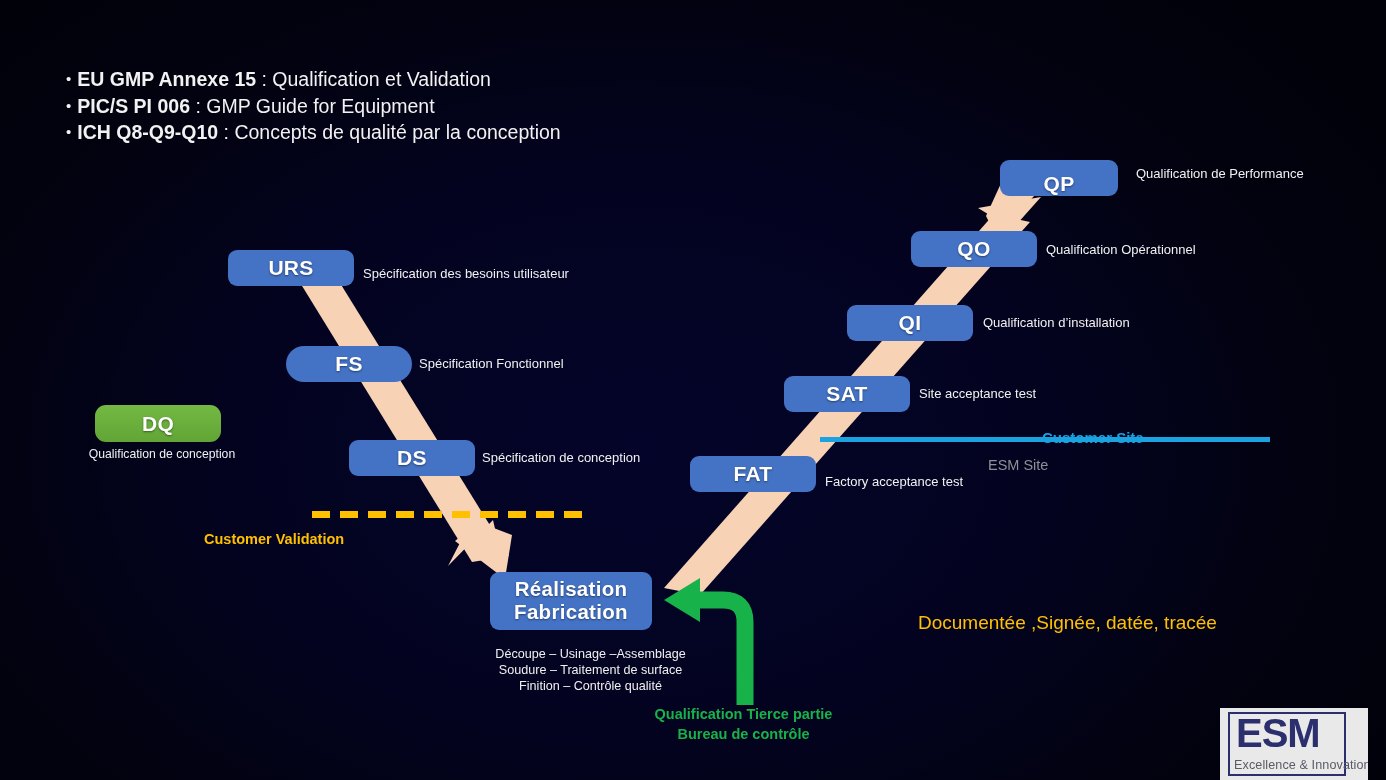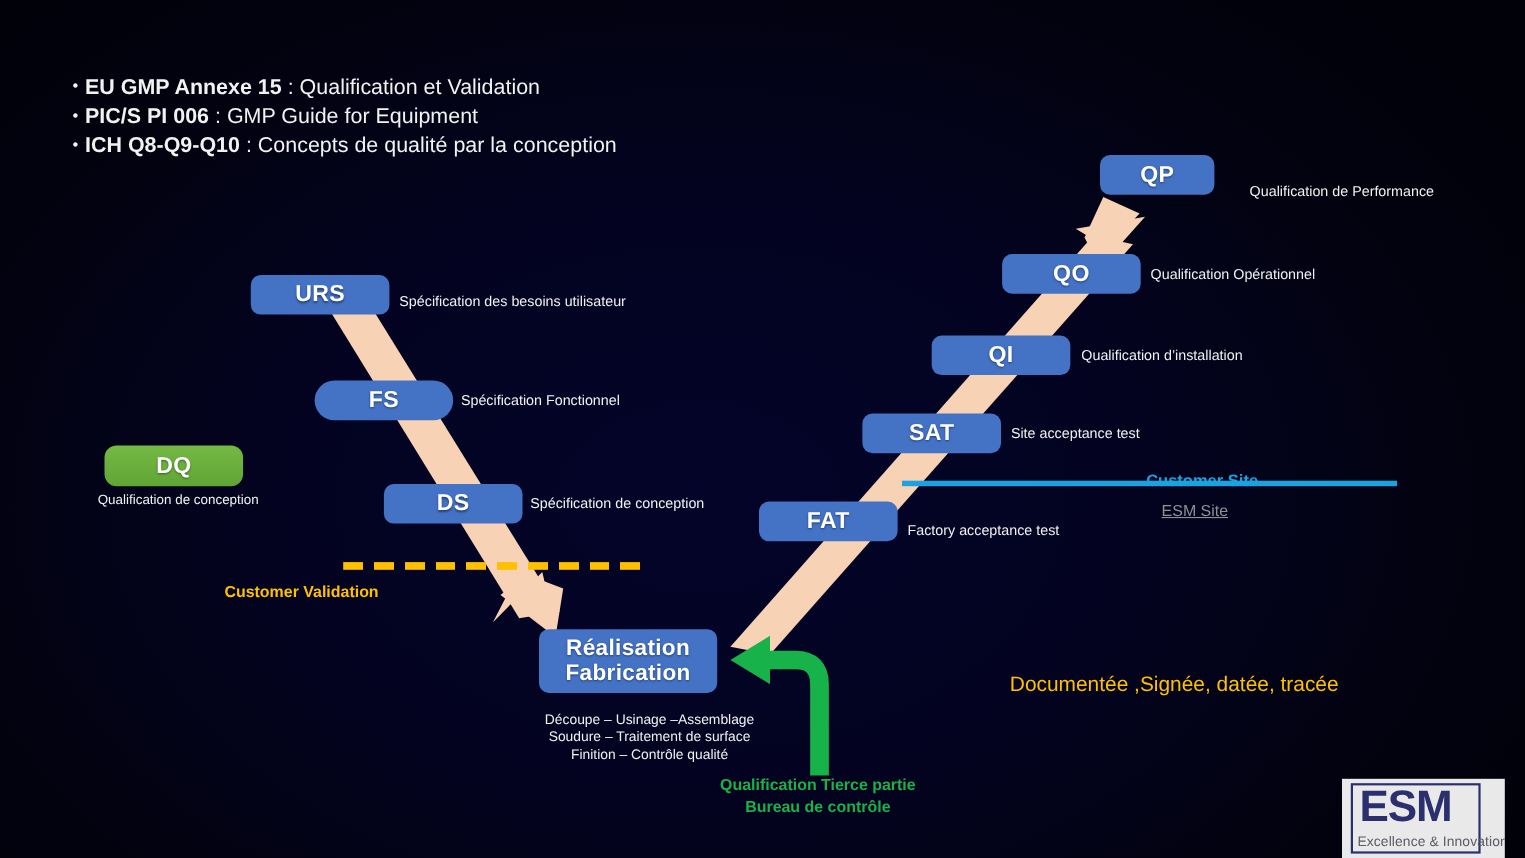--- a/index.html
+++ b/index.html
@@ -246,21 +246,21 @@
   </div>
   <div class="caption" style="left:482px; top:450px;">Spécification  de conception</div>
 
   <div class="pbox green-box" style="left:95px; top:405px; width:126px; height:37px;">
     <span class="boxlabel">DQ</span>
   </div>
   <div class="caption small center" style="left:87px; top:447px; width:150px;">Qualification de conception</div>
 
   <div class="lbl customer-validation" style="left:204px; top:531px;">Customer Validation</div>
 
-  <div class="pbox blue" style="left:1000px; top:141px; width:104px; height:36px;">
+  <div class="pbox blue" style="left:1000px; top:160px; width:118px; height:36px;align-items:flex-end;">
     <span class="boxlabel">QP</span>
   </div>
   <div class="caption" style="left:1136px; top:166px;">Qualification de Performance</div>
 
   <div class="pbox blue" style="left:911px; top:231px; width:126px; height:36px;">
     <span class="boxlabel">QO</span>
   </div>
   <div class="caption" style="left:1046px; top:242px;">Qualification Opérationnel</div>
 
   <div class="pbox blue" style="left:847px; top:305px; width:126px; height:36px;">
@@ -272,21 +272,21 @@
     <span class="boxlabel">SAT</span>
   </div>
   <div class="caption" style="left:919px; top:386px;">Site  acceptance test</div>
 
   <div class="pbox blue" style="left:690px; top:456px; width:126px; height:36px;">
     <span class="boxlabel">FAT</span>
   </div>
   <div class="caption" style="left:825px; top:474px;">Factory acceptance test</div>
 
   <div class="lbl customer-site" style="left:1042px; top:413px;">Customer  Site</div>
-  <div class="lbl esm-site" style="left:1056px; top:457px;text-decoration:underline;">ESM Site</div>
+  <div class="lbl esm-site" style="left:988px; top:457px;">ESM Site</div>
 
   <div class="pbox blue two-line" style="left:490px; top:572px; width:162px; height:58px; flex-direction:column;">
     <span class="boxlabel">Réalisation</span>
     <span class="boxlabel">Fabrication</span>
   </div>
   <div class="sublines" style="left:468px; top:646px; width:245px;">
     <div>Découpe – Usinage –Assemblage</div>
     <div>Soudure – Traitement de surface</div>
     <div>Finition – Contrôle qualité</div>
   </div>

